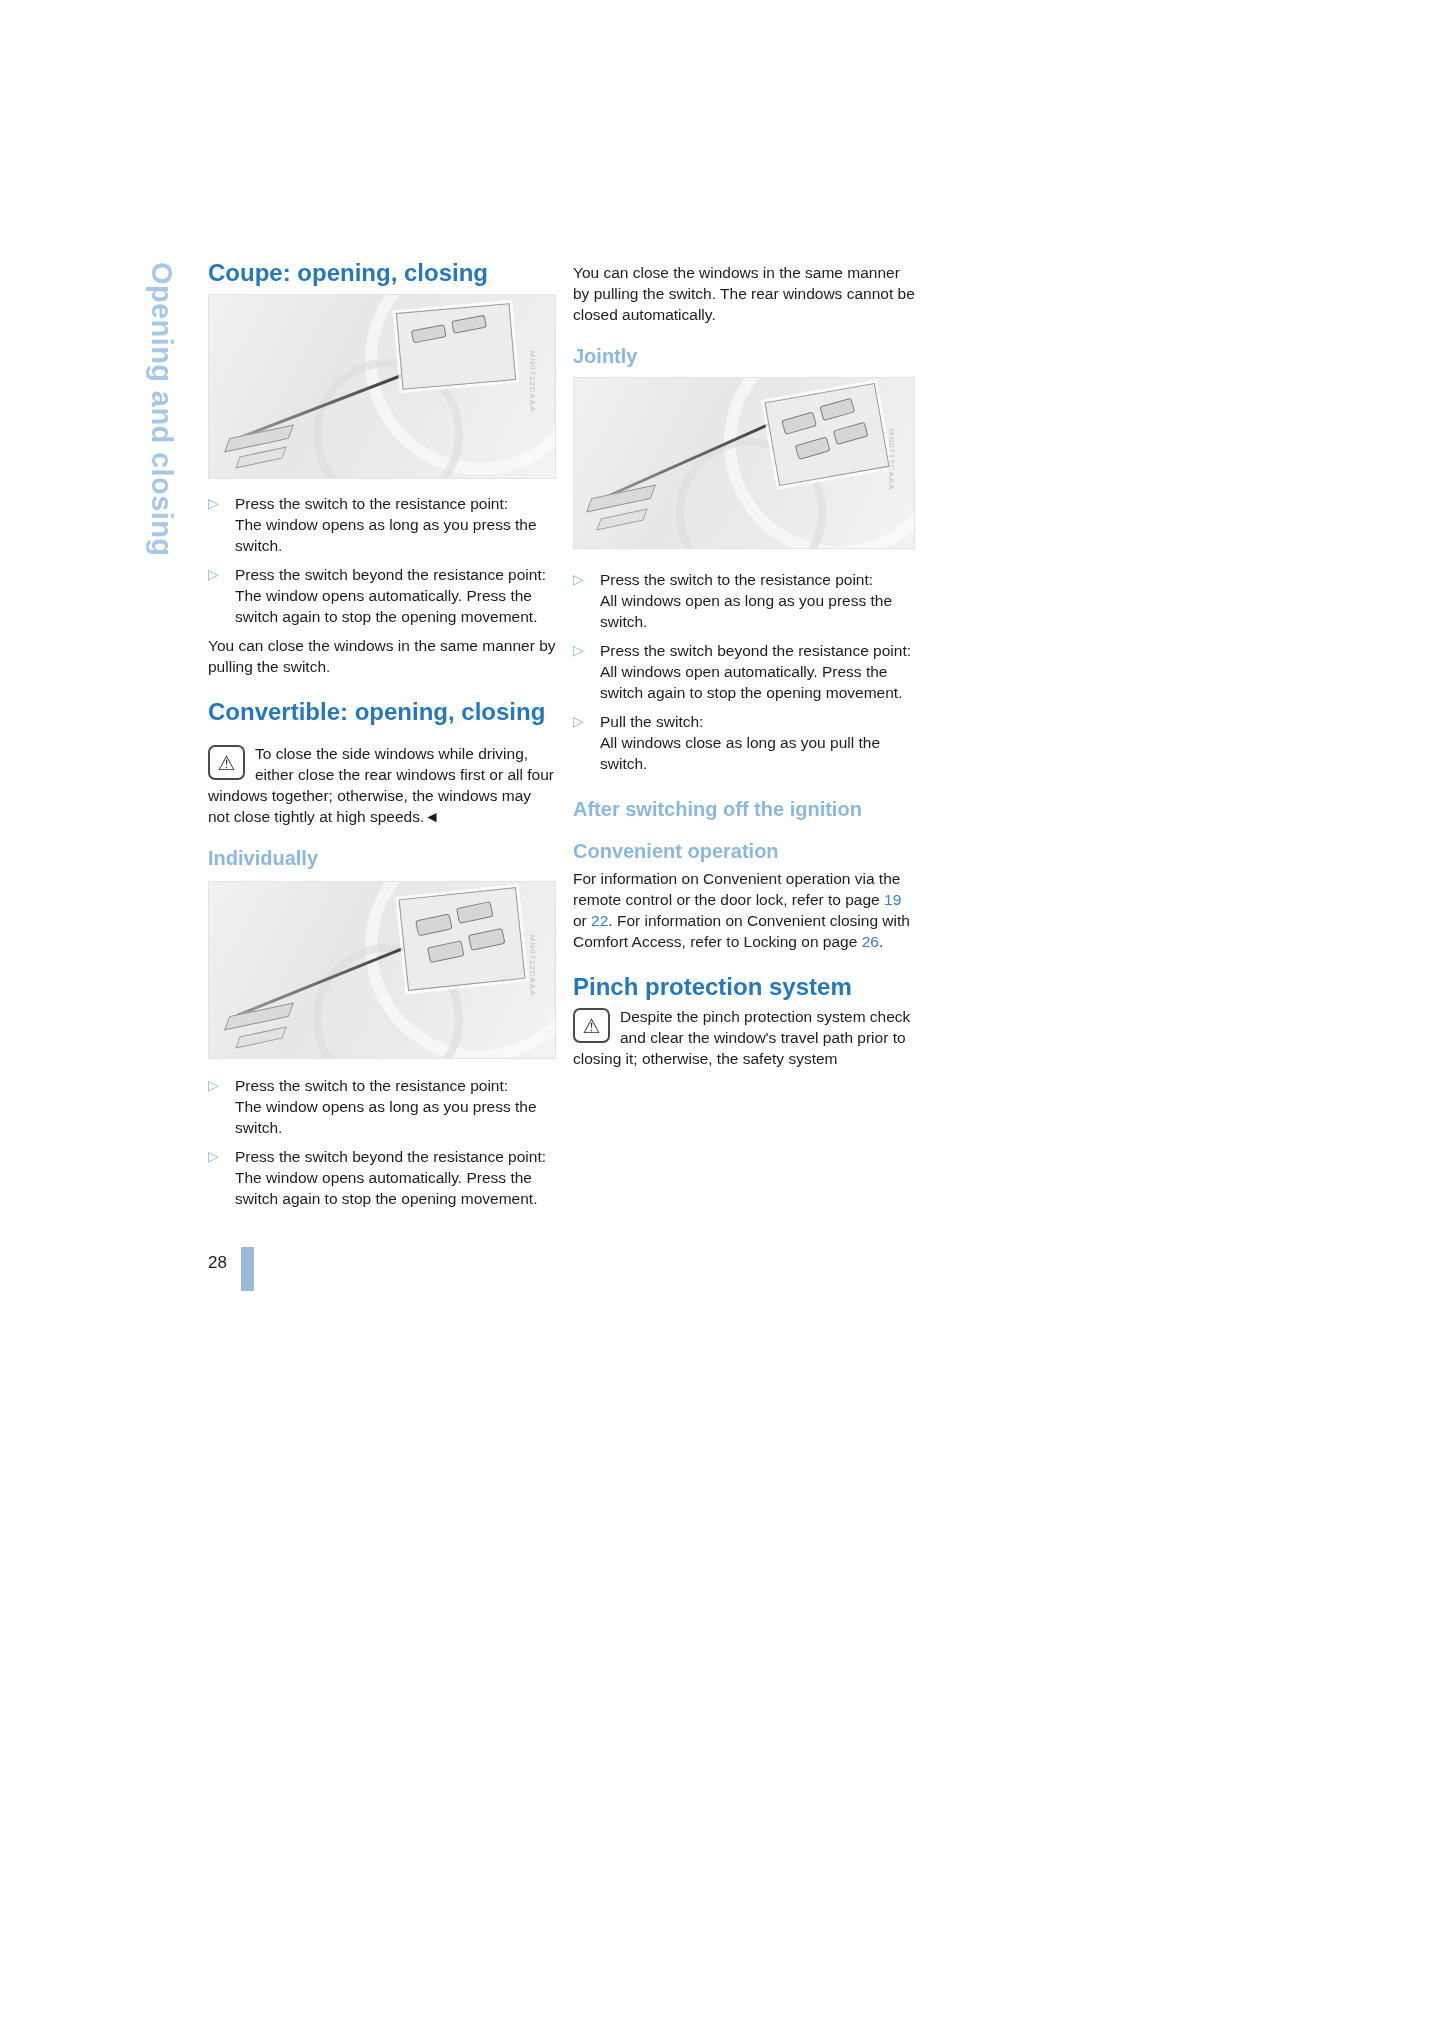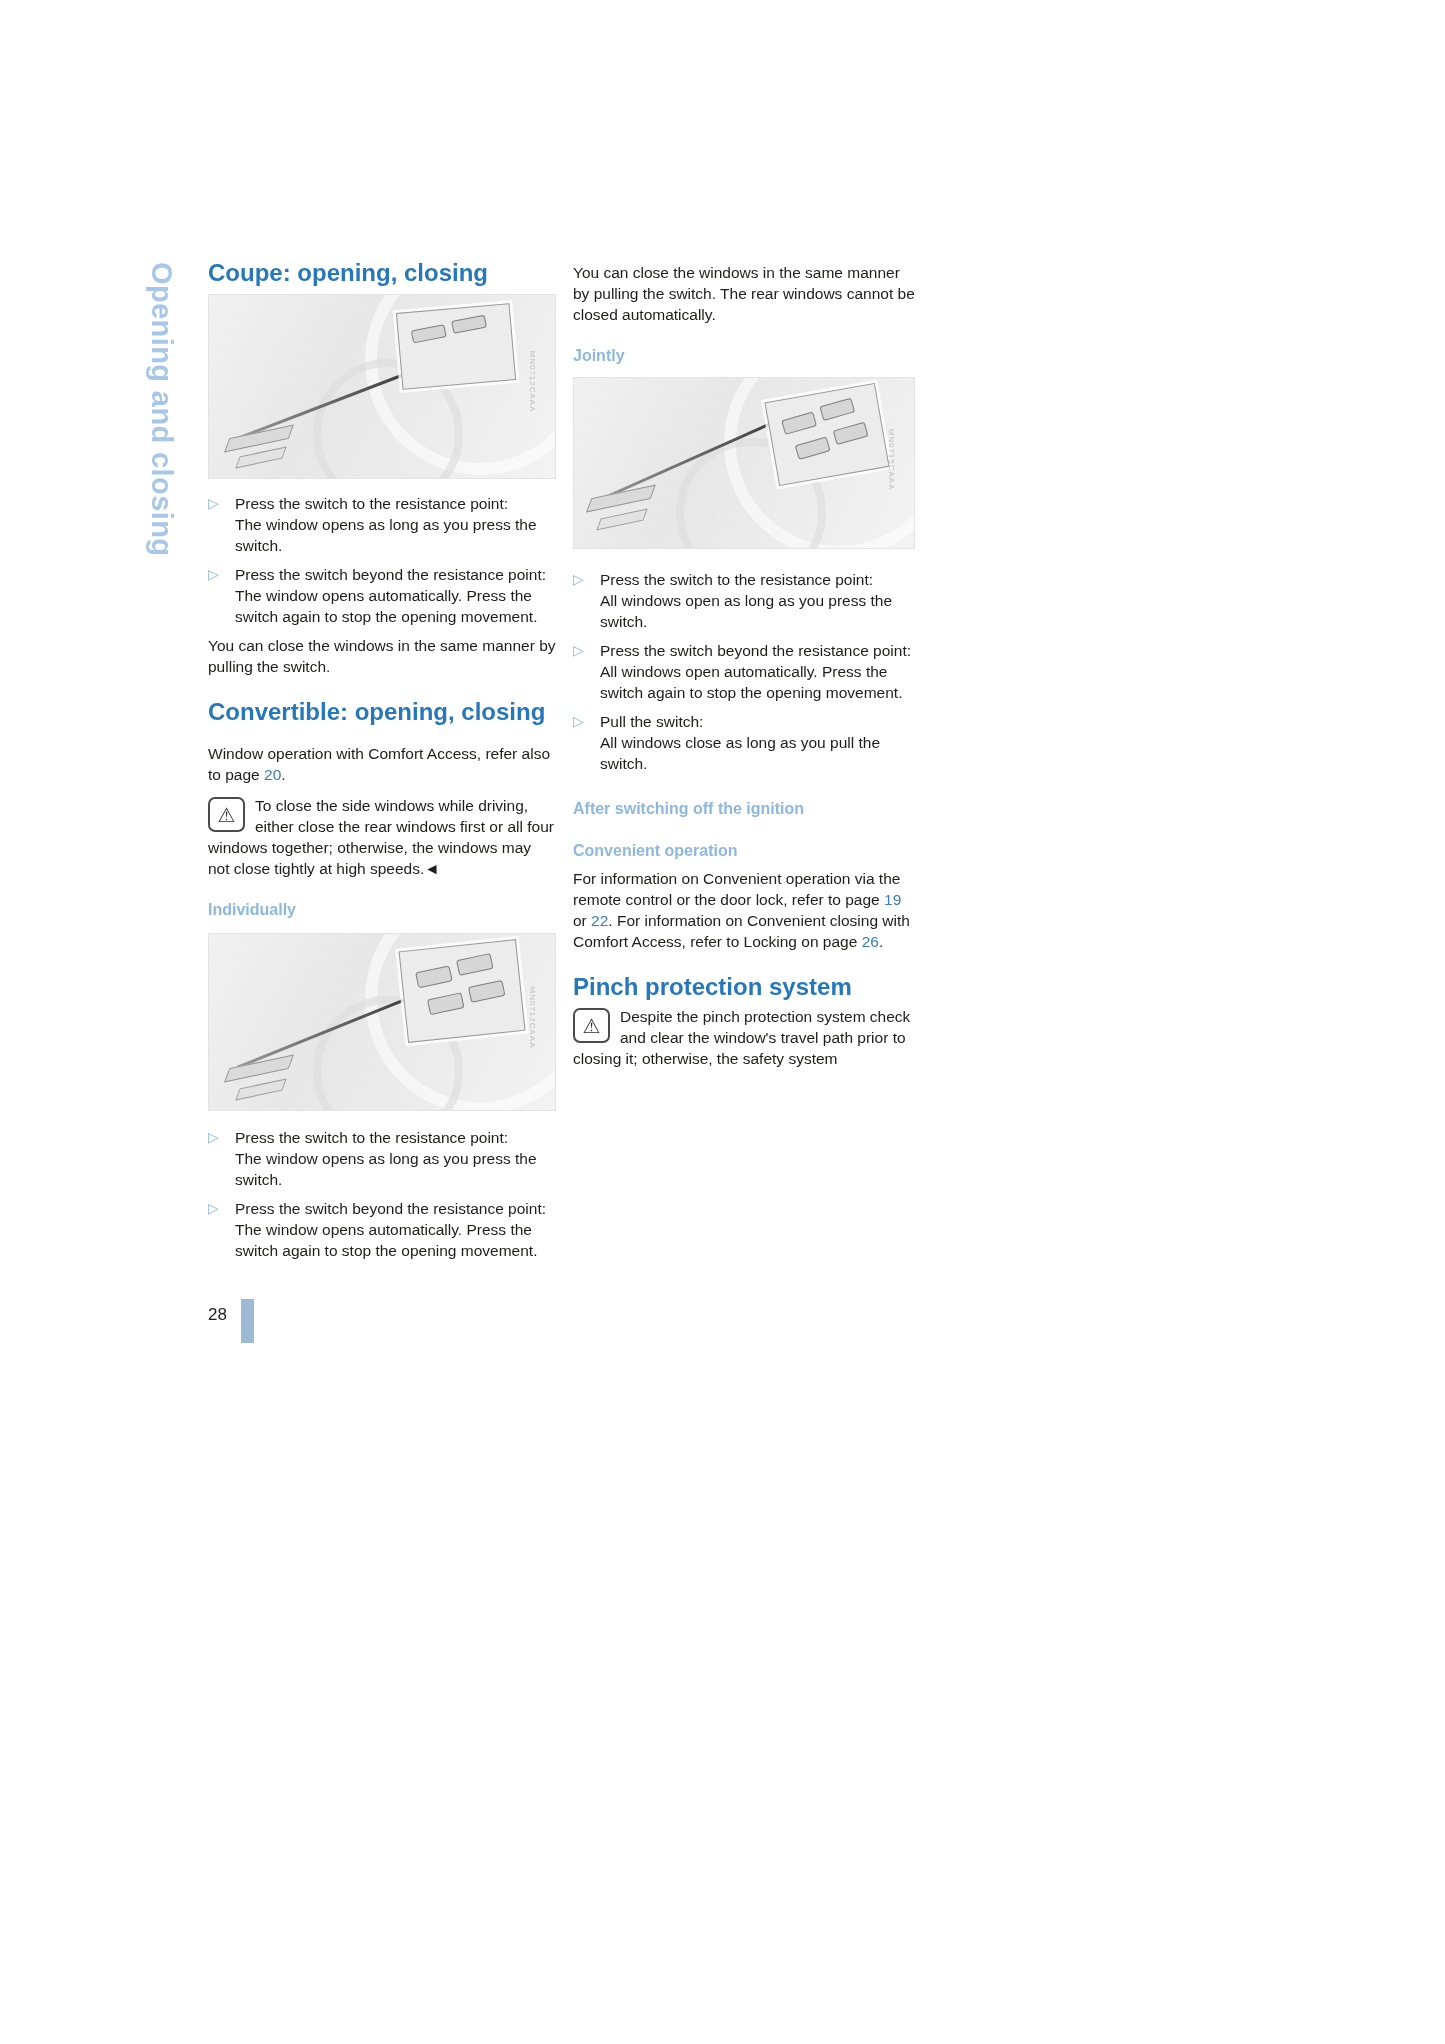--- a/index.html
+++ b/index.html
@@ -13,21 +13,21 @@
     font-size:29px; font-weight:bold; letter-spacing:.4px;
     color:var(--sidebar-blue,#a8c7e8); white-space:nowrap;
   }
 
   .col { position:absolute; top:262px; }
   .col-left  { left:208px; width:348px; }
   .col-right { left:573px; width:342px; }
 
   .body-text { font-size:15.5px; line-height:21px; color:#1d1d1b; }
   .h-dark  { font-size:24px; font-weight:bold; color:var(--heading-blue,#2778bb); line-height:22px; }
-  .h-light { font-size:16px; font-weight:bold; color:var(--subheading-blue,#8cb8de); line-height:22px; }
+  .h-light { font-size:20px; font-weight:bold; color:var(--subheading-blue,#8cb8de); line-height:22px; }
   .plink { color:var(--link-blue,#3a7cc0); cursor:pointer; }
 
   
   .bullet { display:flex; margin-bottom:8px; }
   .bmark { width:27px; flex:0 0 27px; color:var(--subheading-blue,#8cb8de); font-size:14px; line-height:21px; }
   .btext { flex:1; }
 
   
   .warn { margin-top:10px; }
   .warn-icon {
@@ -115,21 +115,20 @@
       <div class="btext">
         <span>Press the switch beyond the resistance point:</span><br>
         <span>The window opens automatically. Press the switch again to stop the opening movement.</span>
       </div>
     </div>
 
     <p class="body-text mt6">You can close the windows in the same manner by pulling the switch.</p>
 
     <div class="h-dark mt24 mb8">Convertible: opening, closing</div>
 
-    <p class="body-text"><span>Window operation with Comfort Access, refer also to page </span><span class="plink">20</span><span>.</span></p>
 
     <div class="warn body-text">
       <span class="warn-icon">⚠</span>
       <span>To close the side windows while driving, either close the rear windows first or all four windows together; otherwise, the windows may not close tightly at high speeds.◄</span>
     </div>
 
     <div class="h-light mt26 mb12">Individually</div>
 
     <div class="photo photo-b mb16">
       <div class="wheel"></div>

